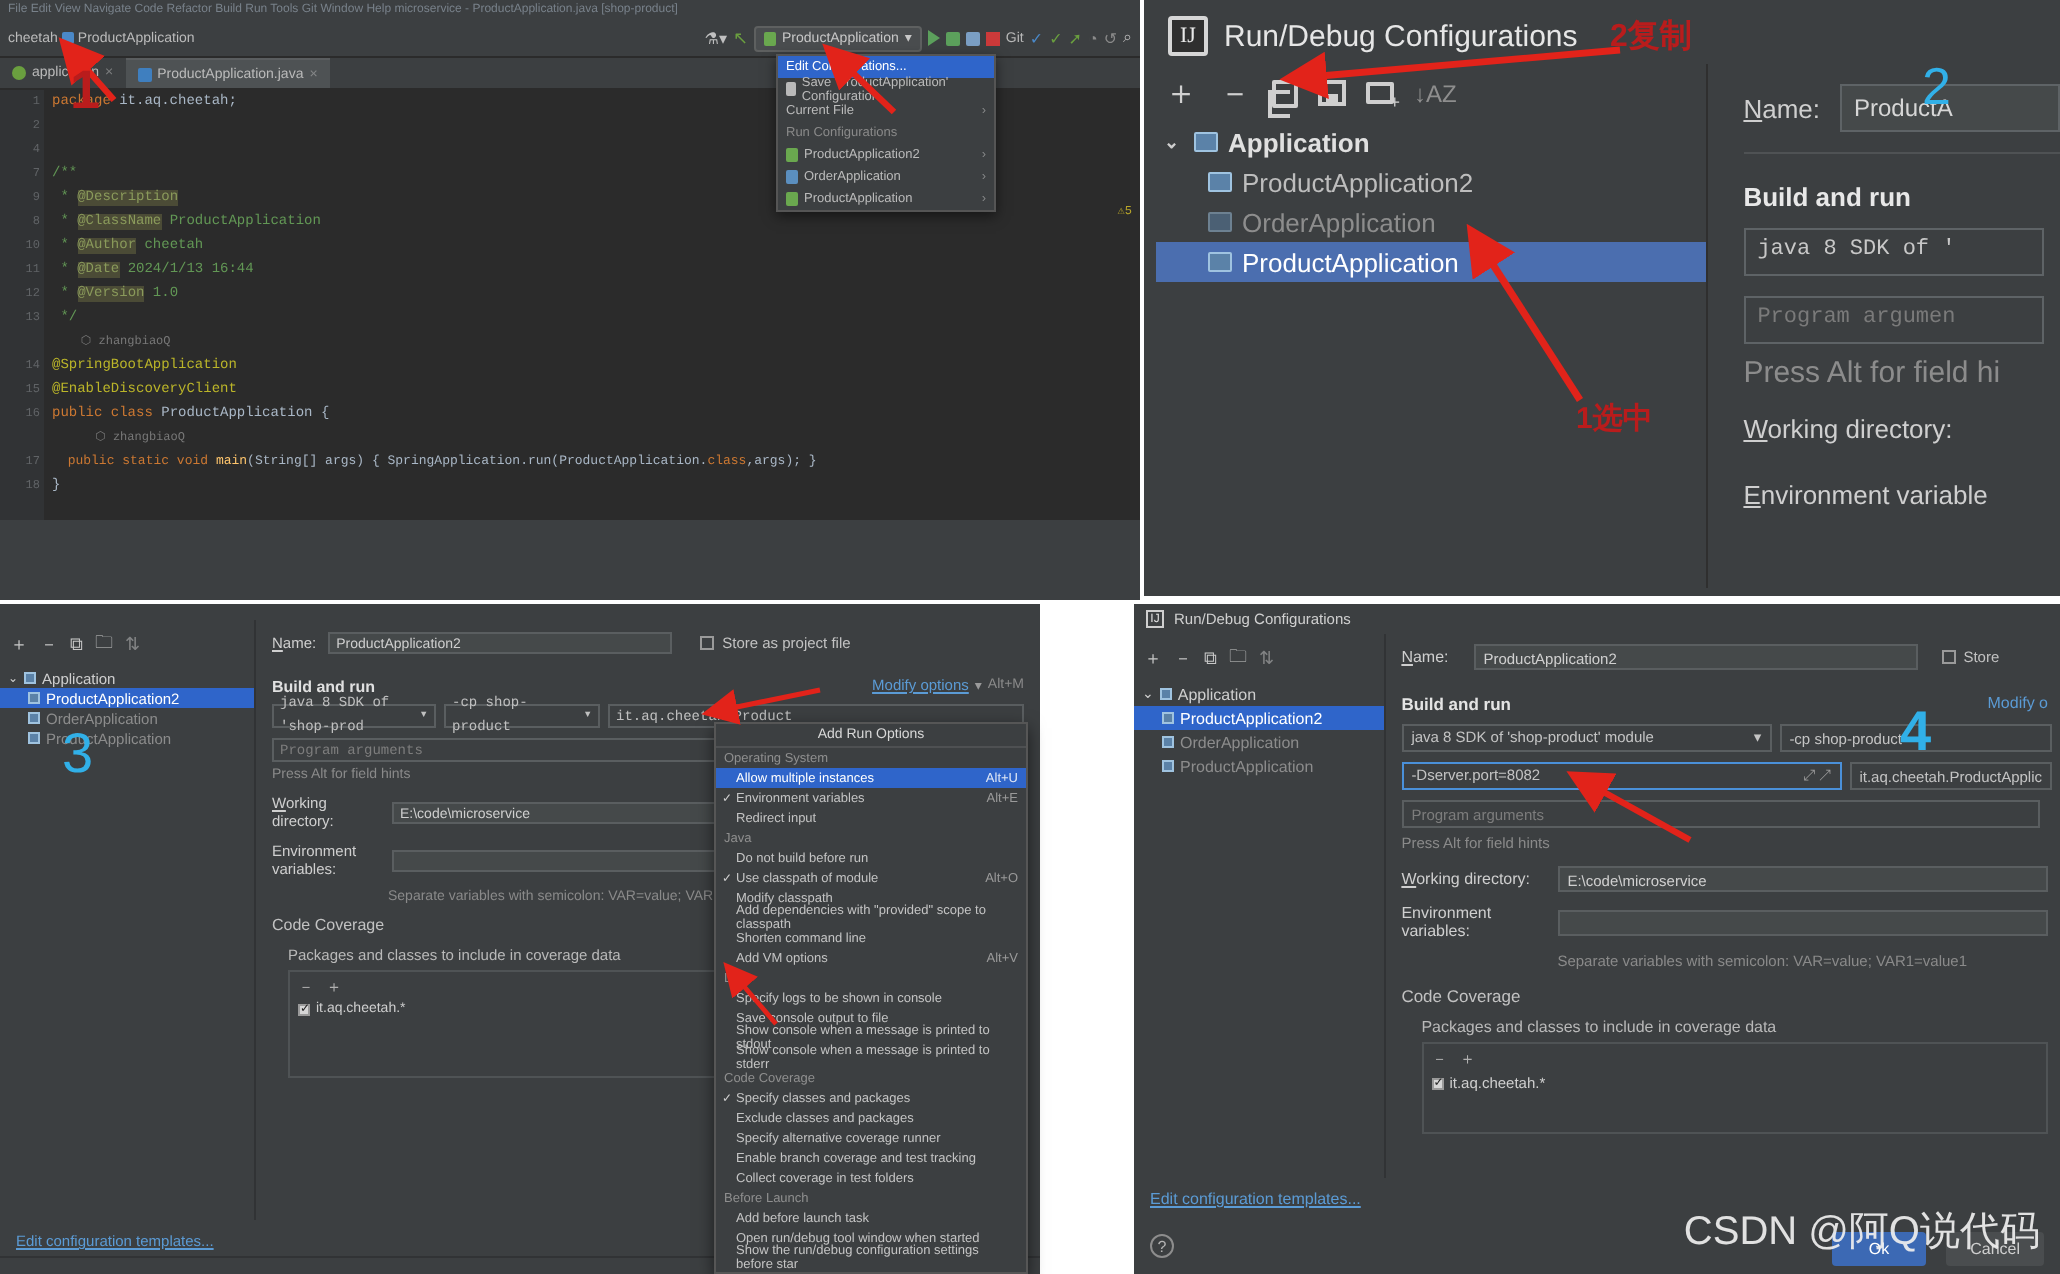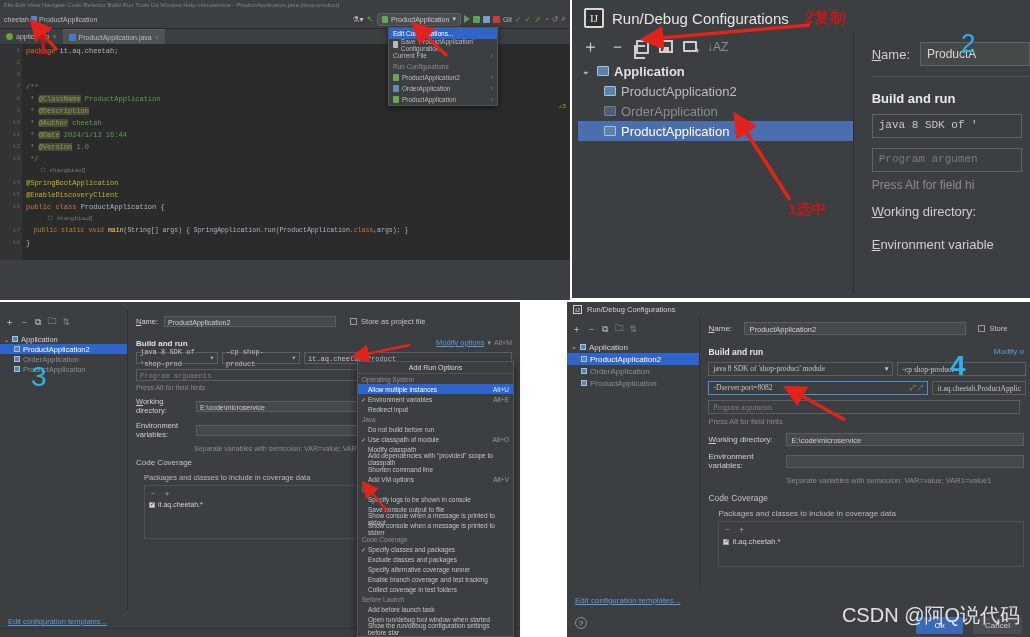--- a/index.html
+++ b/index.html
@@ -108,21 +108,21 @@
     background:#45494a; border:1px solid #5e6366; color:#d6d6d6; font-size:12px;
     padding:4px 6px; height:24px; min-width:90px;
   }
   .fsection { color:#e8e8e8; font-size:13px; font-weight:bold; margin:14px 0 8px; }
   .hr { height:1px;background:#4f5254; margin:8px 0; }
   .monofield {
     background:#3c3f41;border:1px solid #5e6366;color:#c8c8c8;font-family:"Liberation Mono",monospace;
     font-size:11px;padding:4px 6px;height:24px;
   }
   .placeholder { color:#7a7a7a; }
-  .hint { color:#8c8c8c; font-size:12px; margin:6px 0 12px; }
+  .hint { color:#8c8c8c; font-size:15px; margin:6px 0 12px; }
 
   
   #dlgBL { left:0; top:300px; width:520px; height:337px; background:#3c3f41; border-top:2px solid #fff; }
   .bl-strip { height:8px; background:#3c3f41; }
   .bl-body { display:flex; height:300px; }
   .bl-left { width:128px; border-right:1px solid #313335; }
   .bl-tb { display:flex; align-items:center; gap:6px; padding:4px 5px; color:#c7c7c7; font-size:9px;}
   .bl-tree { font-size:7.5px; }
   .bl-node { display:flex;align-items:center;gap:3px;height:10px;color:#cfcfcf;padding-left:4px;}
   .bl-node.child{ padding-left:14px;}
@@ -161,21 +161,21 @@
 
   
   #dlgBR{left:565px;top:300px;width:465px;height:337px;background:#3c3f41;border-left:2px solid #fff;border-top:2px solid #fff;}
   .br-title{display:flex;align-items:center;gap:5px;padding:3px 6px;font-size:7.5px;color:#d0d0d0;}
   .br-ij{width:9px;height:9px;border:1px solid #cfcfcf;font-size:6px;display:flex;align-items:center;justify-content:center;color:#e0e0e0;}
   .br-body{display:flex;height:272px;}
   .br-left{width:155px;border-right:1px solid #313335;}
   .br-right{flex:1;padding:5px 0 0 8px;}
   .brrow{display:flex;align-items:center;gap:6px;margin-bottom:6px;font-size:8px;color:#cfcfcf;}
   .brfield{background:#45494a;border:1px solid #5a5e60;height:13px;font-size:7.5px;color:#d0d0d0;padding:0 4px;line-height:13px;}
-  .brmono{background:#3c3f41;border:1px solid #5a5e60;height:14px;font-family:Liberation Serif, serif;font-size:7.5px;color:#c4c4c4;padding:0 4px;line-height:14px;}
+  .brmono{background:#3c3f41;border:1px solid #5a5e60;height:14px;font-family:Liberation Sans, sans-serif;font-size:7.5px;color:#c4c4c4;padding:0 4px;line-height:14px;}
   .brmono.focus{border:1px solid #4a90d9;}
   .brsec{font-size:8.5px;font-weight:bold;color:#e4e4e4;margin:6px 0 5px;}
   .brlink{color:#5b9bd5;font-size:8px;}
   .brhint{color:#8a8a8a;font-size:7.5px;margin:3px 0 7px;}
   .brfoot{height:32px;display:flex;align-items:center;padding:0 8px;}
   .brok{background:#3c69b4;color:#fff;font-size:8px;padding:4px 18px;border-radius:2px;}
   .brcancel{background:#4a4d4f;color:#cfcfcf;font-size:8px;padding:4px 12px;border-radius:2px;margin-left:6px;}
 
   
   .arrow-svg{position:absolute;pointer-events:none;z-index:60;}
@@ -240,22 +240,22 @@
     </div>
 
     <div class="editor">
       <div class="gutter"></div>
       <div class="warn">⚠<span>5</span></div>
 
       <div class="codeline"><span class="ln">1</span><span class="kw">package</span> it.aq.cheetah;</div>
       <div class="codeline"><span class="ln">2</span></div>
       <div class="codeline"><span class="ln">4</span></div>
       <div class="codeline"><span class="ln">7</span><span class="jdoc">/**</span></div>
+      <div class="codeline"><span class="ln">9</span><span class="jdoc"> * </span><span class="tagh">@Description</span></div>
       <div class="codeline"><span class="ln">8</span><span class="jdoc"> * </span><span class="tagh">@ClassName</span><span class="jdoc"> ProductApplication</span></div>
-      <div class="codeline"><span class="ln">9</span><span class="jdoc"> * </span><span class="tagh">@Description</span></div>
       <div class="codeline"><span class="ln">10</span><span class="jdoc"> * </span><span class="tagh">@Author</span><span class="jdoc"> cheetah</span></div>
       <div class="codeline"><span class="ln">11</span><span class="jdoc"> * </span><span class="tagh">@Date</span><span class="jdoc"> 2024/1/13 16:44</span></div>
       <div class="codeline"><span class="ln">12</span><span class="jdoc"> * </span><span class="tagh">@Version</span><span class="jdoc"> 1.0</span></div>
       <div class="codeline"><span class="ln">13</span><span class="jdoc"> */</span></div>
       <div class="codeline vcs"><span class="ln"></span>&nbsp;&nbsp;&nbsp;&nbsp;⬡ zhangbiaoQ</div>
       <div class="codeline"><span class="ln">14</span><span class="anno">@SpringBootApplication</span></div>
       <div class="codeline"><span class="ln">15</span><span class="anno">@EnableDiscoveryClient</span></div>
       <div class="codeline"><span class="ln">16</span><span class="kw">public class</span> <span class="typ">ProductApplication</span> {</div>
       <div class="codeline vcs"><span class="ln"></span>&nbsp;&nbsp;&nbsp;&nbsp;&nbsp;&nbsp;⬡ zhangbiaoQ</div>
       <div class="codeline" style="font-size:6.5px"><span class="ln">17</span>&nbsp;&nbsp;<span class="kw">public static void</span> <span style="color:#ffc66d">main</span>(String[] args) { SpringApplication.run(ProductApplication.<span class="kw">class</span>,args); }</div>

